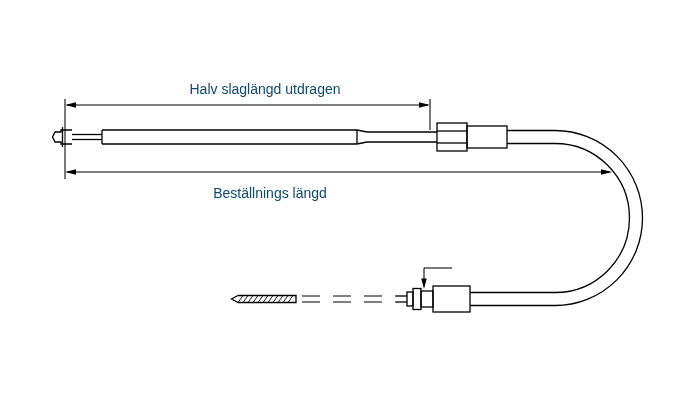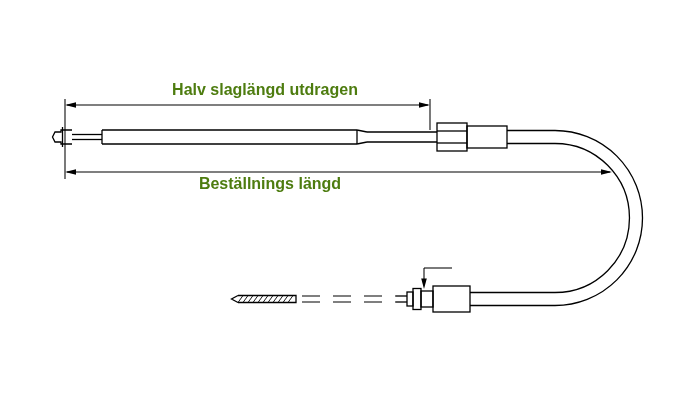--- a/index.html
+++ b/index.html
@@ -15,26 +15,25 @@
     stroke:#000000;
     fill:none;
     stroke-width:1.3;
   }
   svg .dim{stroke-width:1.05;}
   svg .arrow{fill:#000000;stroke:none;}
   svg .hatch{stroke-width:0.9;}
   svg .dash{stroke-dasharray:18 13;stroke-width:1.2;}
   .label{
     position:absolute;
-    color:#4d7c0f;
-    font-size:16px;
+    color:#0c4a6e;
+    font-size:14px;
     line-height:1;
     white-space:nowrap;
     transform:translateX(-50%);
-    font-weight:bold;
   }
 </style>
 </head>
 <body>
 
 <div class="stage">
 
   <svg width="700" height="400" viewBox="0 0 700 400">
 
     <g>
@@ -117,15 +116,15 @@
     <g>
       <line class="dim" x1="424" y1="268" x2="452" y2="268"></line>
       <line class="dim" x1="424" y1="268" x2="424" y2="279"></line>
       <path class="arrow" d="M424 289 L421.2 278.5 L426.8 278.5 Z"></path>
     </g>
 
   </svg>
 
   <div class="label" style="left:265px; top:82px;">Halv slaglängd utdragen</div>
 
-  <div class="label" style="left:270px; top:176px;">Beställnings längd</div>
+  <div class="label" style="left:270px; top:186px;">Beställnings längd</div>
 
 </div>
 
 </body></html>

